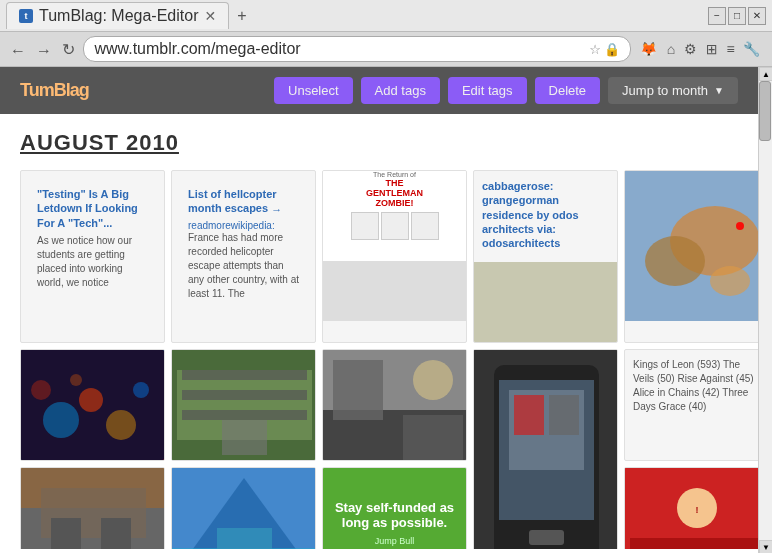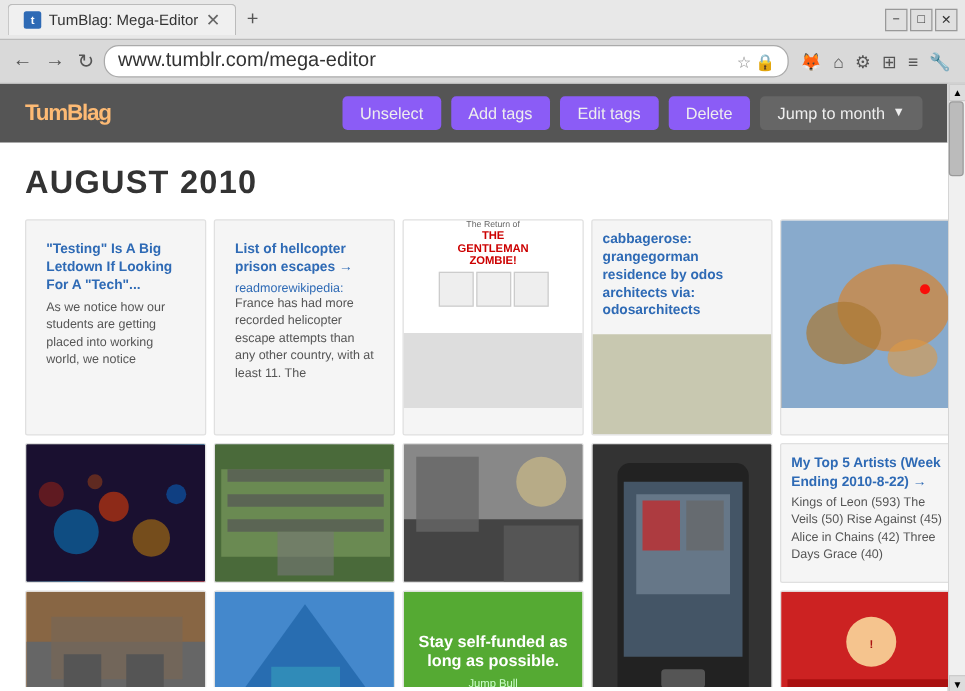--- a/index.html
+++ b/index.html
@@ -3,21 +3,21 @@
   <meta charset="utf-8">
   <style>
     * { margin: 0; padding: 0; box-sizing: border-box; }
     body { width: 772px; height: 553px; font-family: Arial, sans-serif; background: #fff; overflow: hidden; }
 
     
     .browser-chrome { background: #d9d9d9; border-bottom: 1px solid #bbb; }
     .title-bar { background: #e8e8e8; display: flex; align-items: center; padding: 4px 6px; height: 32px; border-bottom: 1px solid #bbb; }
     .tab { background: #f0f0f0; border: 1px solid #bbb; border-bottom: none; border-radius: 4px 4px 0 0; padding: 4px 12px; font-size: 12px; display: flex; align-items: center; gap: 6px; min-width: 150px; }
     .tab-favicon { width: 14px; height: 14px; background: #2e6ab5; border-radius: 2px; display: flex; align-items: center; justify-content: center; color: #fff; font-size: 9px; font-weight: bold; flex-shrink: 0; }
-    .tab-label { font-size: 12px; color: #333; }
+    .tab-label { font-size: 16px; color: #333; }
     .tab-close { margin-left: auto; color: #666; font-size: 14px; cursor: pointer; }
     .new-tab-btn { margin-left: 4px; background: none; border: none; font-size: 16px; color: #555; cursor: pointer; padding: 0 4px; }
     .window-controls { margin-left: auto; display: flex; gap: 2px; }
     .win-btn { width: 18px; height: 18px; border: 1px solid #999; background: #e0e0e0; display: flex; align-items: center; justify-content: center; font-size: 10px; cursor: pointer; color: #333; }
 
     .address-bar { display: flex; align-items: center; padding: 4px 8px; gap: 6px; height: 34px; background: #d9d9d9; }
     .nav-btn { background: none; border: none; cursor: pointer; color: #555; font-size: 16px; padding: 2px; }
     .url-bar { flex: 1; background: #fff; border: 1px solid #aaa; border-radius: 12px; padding: 3px 10px; font-size: 12px; display: flex; align-items: center; gap: 4px; }
     .url-text { flex: 1; font-size: 16px; color: #333; }
     .url-icons { display: flex; gap: 3px; align-items: center; color: #888; font-size: 13px; }
@@ -34,21 +34,21 @@
     
     .app-body { flex: 1; overflow: hidden; }
     .app-header { background: #555; padding: 10px 20px; display: flex; align-items: center; gap: 16px; }
     .app-logo { font-size: 18px; font-weight: bold; color: #fdba74; letter-spacing: -1px; }
     .header-buttons { margin-left: auto; display: flex; gap: 8px; }
     .header-btn { background: #8b5cf6; border: none; border-radius: 4px; color: #eee; font-size: 13px; padding: 6px 14px; cursor: pointer; }
     .header-btn-primary { background: #666; border: none; border-radius: 4px; color: #eee; font-size: 13px; padding: 0 14px; cursor: pointer; display: flex; align-items: center; gap: 6px; }
     .dropdown-arrow { font-size: 10px; }
 
     .main-content { background: #fff; padding: 16px 20px; overflow-y: auto; height: calc(553px - 66px - 52px); }
-    .month-title { font-size: 26px; font-weight: bold; color: #333; margin-bottom: 14px; letter-spacing: 1px; }
+    .month-title { font-size: 22px; font-weight: bold; color: #333; margin-bottom: 14px; letter-spacing: 1px; text-decoration: underline; }
 
     .posts-grid { display: grid; grid-template-columns: 145px 145px 145px 145px 145px; gap: 6px; }
 
     .post-card { background: #f5f5f5; border: 1px solid #e0e0e0; border-radius: 2px; overflow: hidden; cursor: pointer; }
     .post-card-text { padding: 8px; }
     .post-title { font-size: 11px; font-weight: bold; color: #2e6ab5; line-height: 1.3; margin-bottom: 4px; }
     .post-body { font-size: 10px; color: #555; line-height: 1.4; }
 
     
     .img-placeholder { width: 100%; background: #ccc; }
@@ -132,21 +132,21 @@
 
         <div class="post-card post-card-text">
           <div style="padding:8px;">
             <div class="post-title">"Testing" Is A Big Letdown If Looking For A "Tech"...</div>
             <div class="post-body">As we notice how our students are getting placed into working world, we notice</div>
           </div>
         </div>
 
         <div class="post-card post-card-text">
           <div style="padding:8px;">
-            <div class="post-title">List of hellcopter prison escapes →</div>
+            <div class="post-title">List of hellcopter month escapes →</div>
             <div class="post-link-text">readmorewikipedia:</div>
             <div class="post-body">France has had more recorded helicopter escape attempts than any other country, with at least 11. The</div>
           </div>
         </div>
 
         <div class="post-card">
           <div class="zombie-img">
             <div class="zombie-inner">
               <div style="font-size:7px;color:#666;">The Return of</div>
               <div class="zombie-title">THE<br>GENTLEMAN<br>ZOMBIE!</div>
@@ -228,21 +228,20 @@
               <rect x="40" y="45" width="30" height="40" fill="#cc2222" opacity="0.7"></rect>
               <rect x="75" y="45" width="30" height="40" fill="#666" opacity="0.7"></rect>
               <rect x="55" y="180" width="35" height="15" rx="3" fill="#555"></rect>
               <rect x="60" y="200" width="25" height="8" rx="2" fill="#444"></rect>
             </svg>
           </div>
         </div>
 
         <div class="post-card">
           <div class="artists-card">
-            <div class="artists-title">My Top 5 Artists (Week Ending 2010-8-22) →</div>
             <div class="artists-body">Kings of Leon (593) The Veils (50) Rise Against (45) Alice in Chains (42) Three Days Grace (40)</div>
           </div>
         </div>
 
         <div class="post-card">
           <div class="img-placeholder img-warehouse">
             <svg viewBox="0 0 145 90" width="145" height="90" style="display:block;">
               <rect width="145" height="90" fill="#886644"></rect>
               <rect x="0" y="40" width="145" height="50" fill="#666"></rect>
               <rect x="20" y="20" width="105" height="50" fill="#776655" opacity="0.7"></rect>

